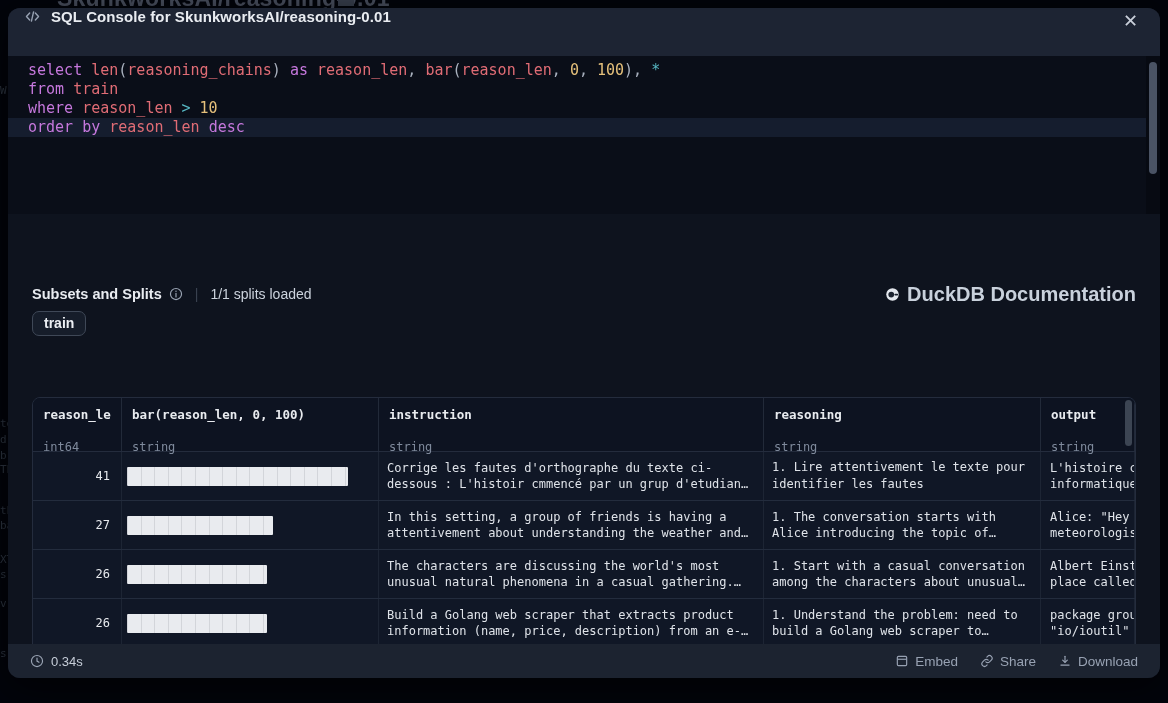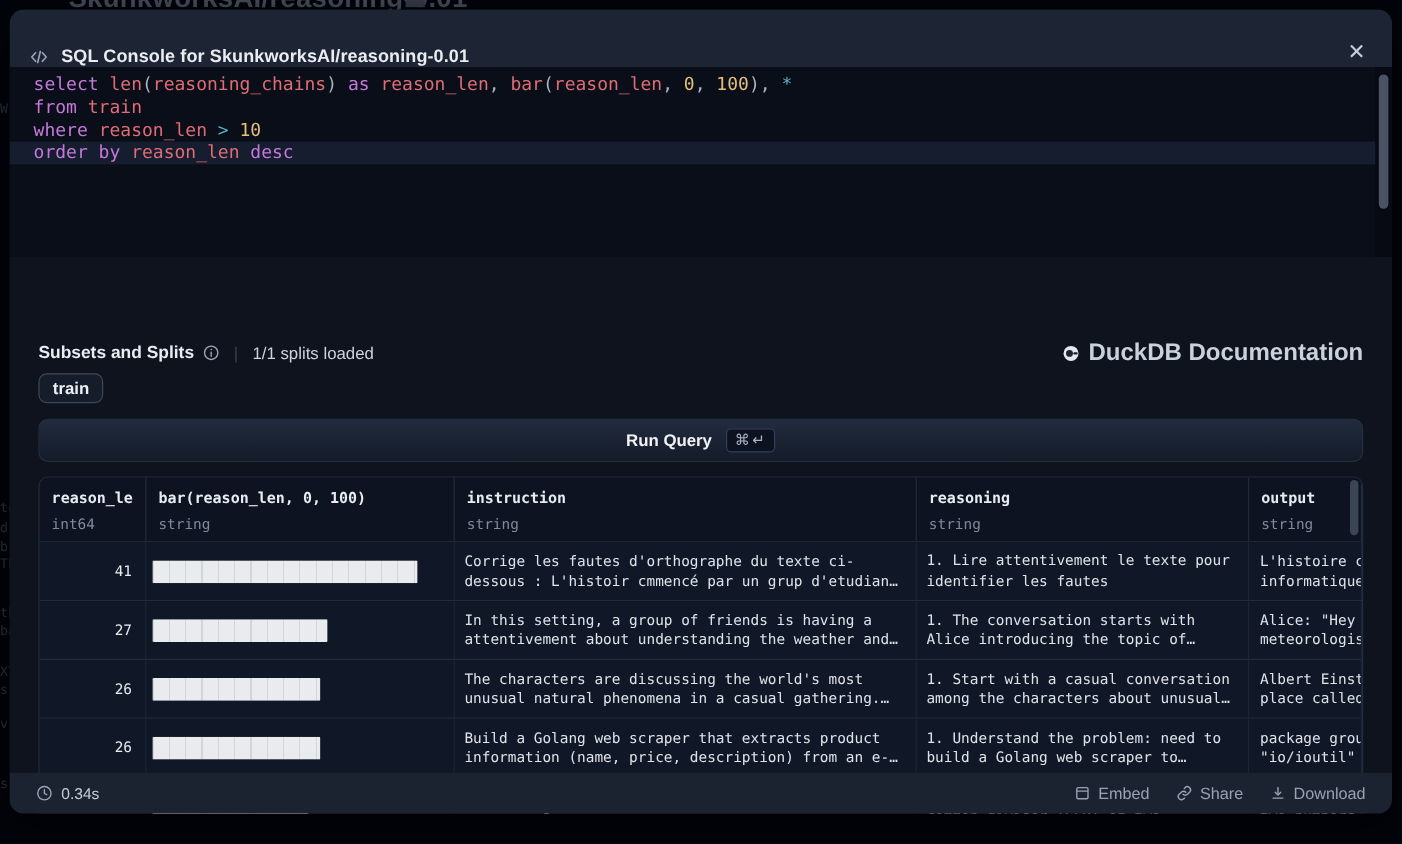--- a/index.html
+++ b/index.html
@@ -18,21 +18,21 @@
     position:absolute; left:0; width:9px; overflow:hidden; z-index:0;
     font-family:"DejaVu Sans Mono", monospace; font-size:11px; color:#2f3744;
   }
   
   .modal{
     position:absolute; left:8px; top:8px; width:1152px; height:670px; z-index:2;
     background:#0e131e; border-radius:12px; overflow:hidden;
     box-shadow:0 8px 40px rgba(0,0,0,.7);
   }
   .modal-header{
-    height:48px; background:#1d2433; display:flex; align-items:flex-end; padding:0 16px;
+    height:48px; background:#1d2433; display:flex; align-items:flex-start; padding:0 16px;
   }
   .code-icon{ color:#96a0b1; margin-right:10px; display:flex; align-items:center;}
   .modal-title{ font-size:15px; font-weight:700; color:#e9ecf1; letter-spacing:.1px; flex:1;}
   .close-button{
     background:none; border:none; color:#c9cfda; font-size:18px; line-height:1;
     cursor:pointer; padding:4px 6px; font-family:"Liberation Sans", sans-serif;
   }
   
   .editor{
     position:relative; height:158px; background:#0a0e18;
@@ -72,21 +72,21 @@
   }
   
   .table-wrap{
     position:absolute; left:24px; top:389px; width:1104px; height:296px;
     border:1px solid #242c3d; border-radius:8px; background:#0f1624; overflow:hidden;
     font-family:"DejaVu Sans Mono", monospace;
   }
   .t-header{ display:flex; height:54px; background:#0d1321; border-bottom:1px solid #242c3d; }
   .th{ padding:9px 10px 0; border-right:1px solid #222a39; }
   .th-name{ font-size:12.5px; font-weight:700; color:#e8ebef; white-space:nowrap; overflow:hidden;}
-  .th-type{ font-size:12px; color:#7f8a9c; margin-top:8px; }
+  .th-type{ font-size:12px; color:#7f8a9c; margin-top:18px; }
   .t-row{ display:flex; height:49px; border-bottom:1px solid #232c3d; background:#101726; }
   .td{ border-right:1px solid #1d2534; display:flex; flex-direction:column; justify-content:center; overflow:hidden; }
   .col-1{ width:89px; flex:none; } .col-2{ width:257px; flex:none; }
   .col-3{ width:385px; flex:none; } .col-4{ width:277px; flex:none; }
   .col-5{ flex:1; }
   .td.col-1{ align-items:flex-end; padding-right:11px; font-size:12px; color:#e7eaee; }
   .td.col-2{ padding:0 5px; }
   .bar-visual{
     height:19px; background:#e9ebef; border-radius:1px;
     background-image:repeating-linear-gradient(90deg, rgba(13,19,32,.10) 0 1px, transparent 1px 13.6px);
@@ -175,24 +175,20 @@
           <circle cx="10" cy="12" r="4.6" fill="#1c2330"></circle>
           <rect x="15" y="10.6" width="6" height="2.8" rx="1.4" fill="#1c2330"></rect>
         </svg>
       </span>
       <span>DuckDB Documentation</span>
     </a>
   </div>
 
   <button class="train-chip">train</button>
 
-  <button class="run-query">
-    <span>Run Query</span>
-    <span class="kbd">⌘↵</span>
-  </button>
 
   <div class="table-wrap">
     <div class="t-header" id="table-header">
         <div class="th col-1">
           <div class="th-name">reason_len</div>
           <div class="th-type">int64</div>
         </div>
         <div class="th col-2">
           <div class="th-name">bar(reason_len, 0, 100)</div>
           <div class="th-type">string</div>

